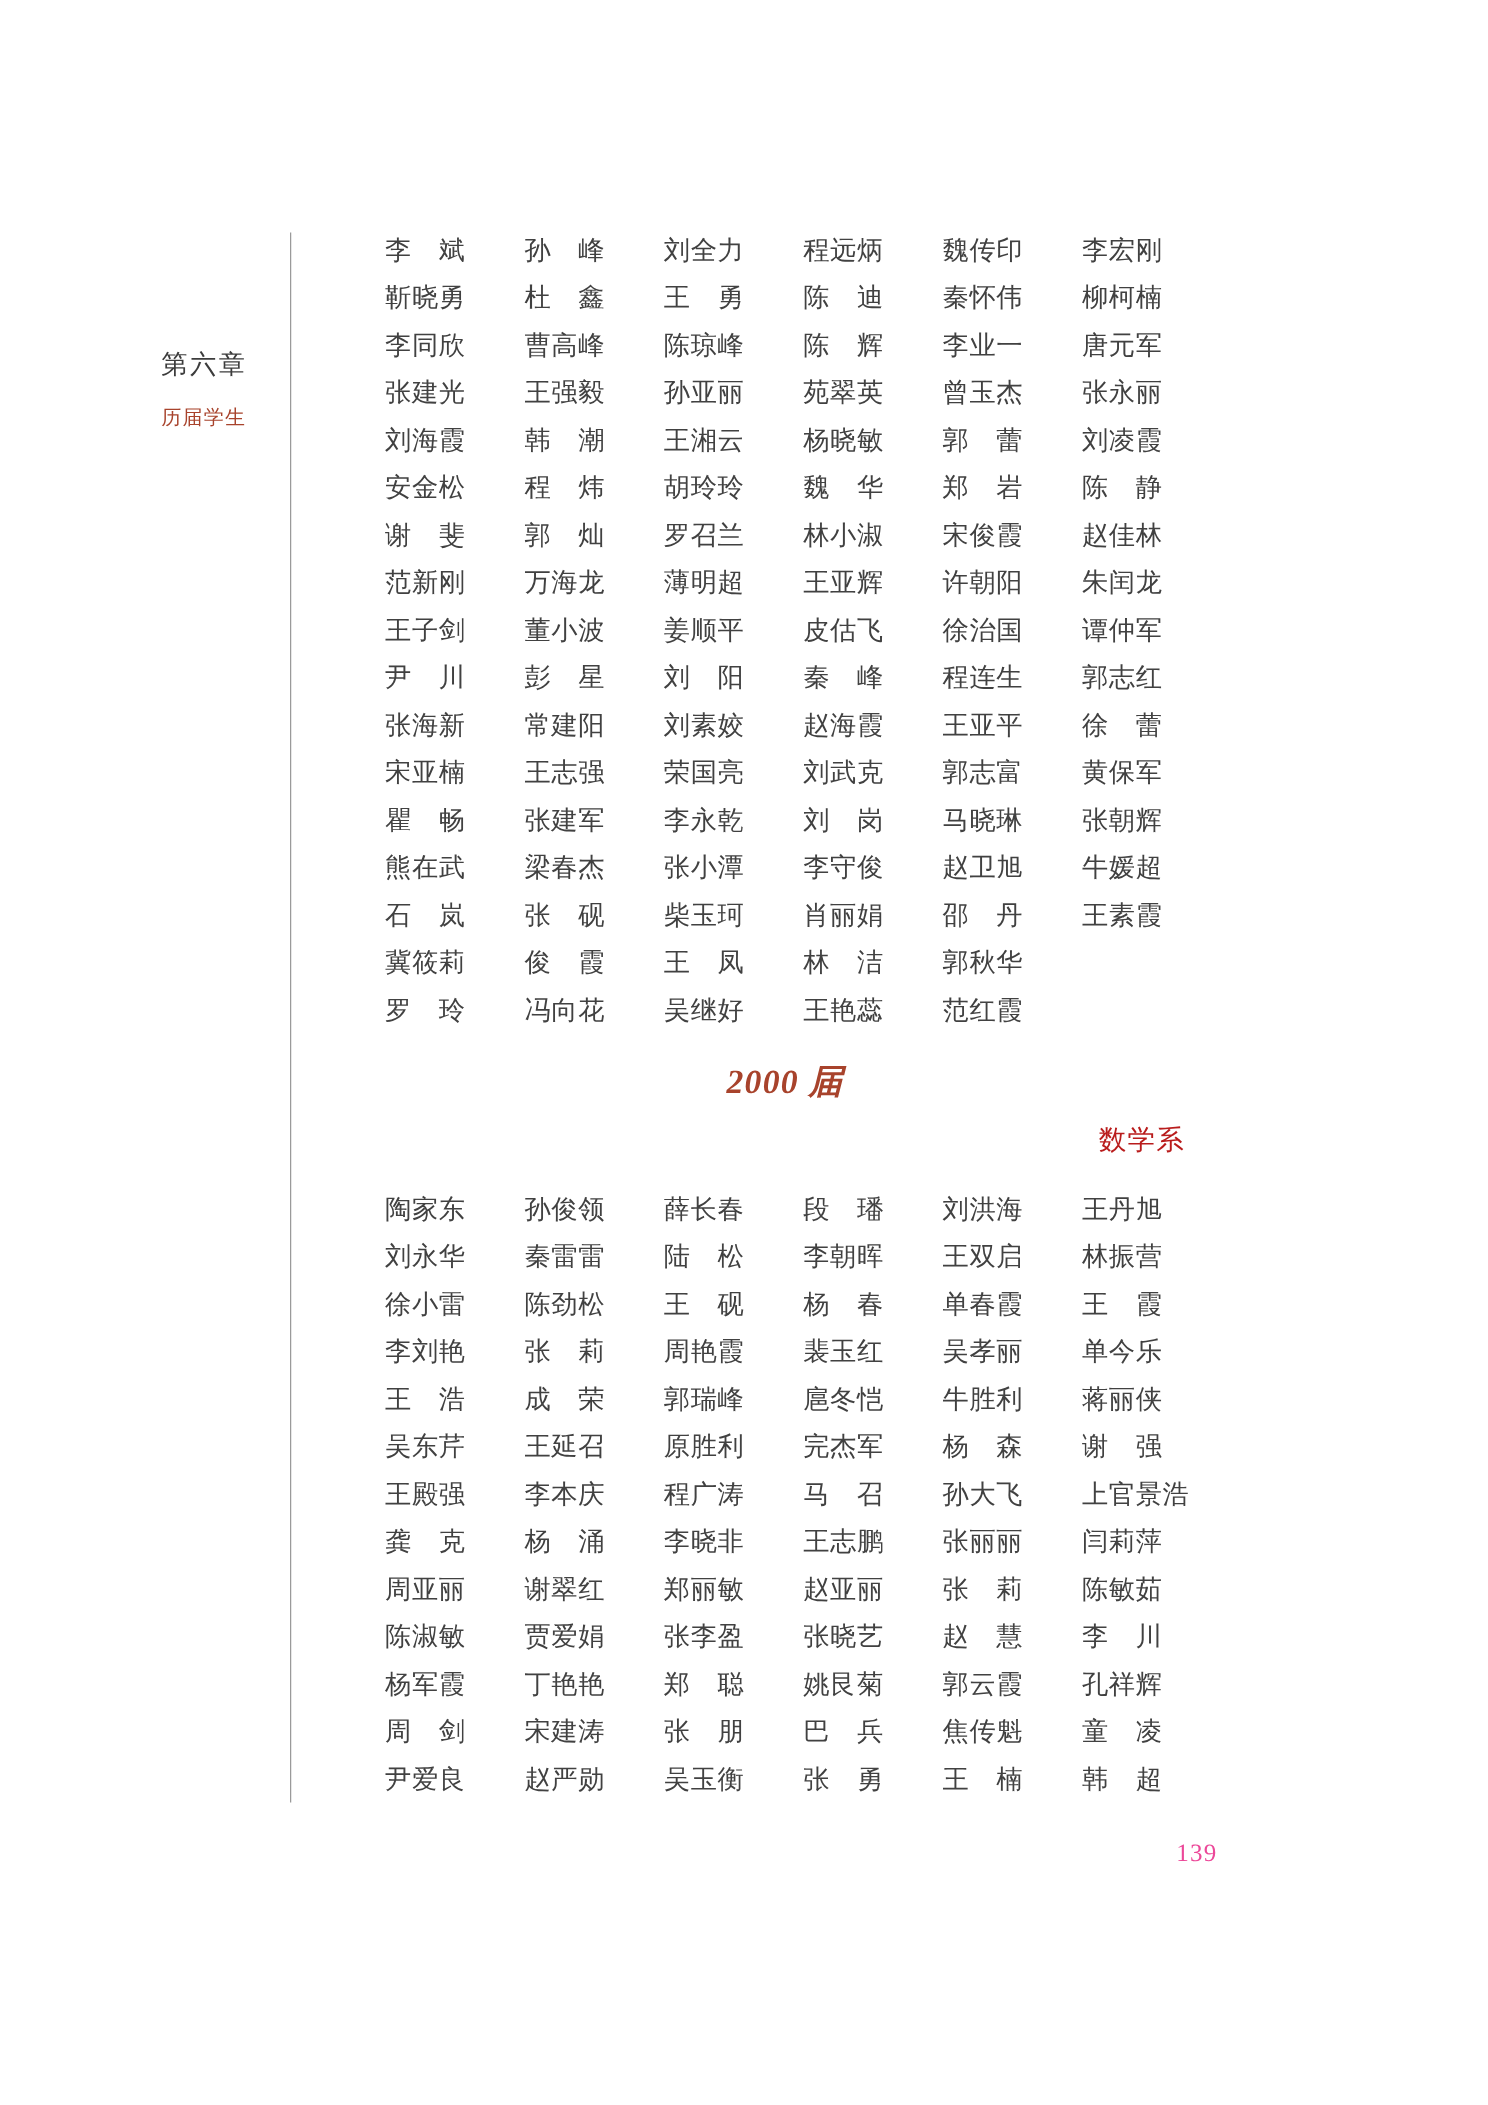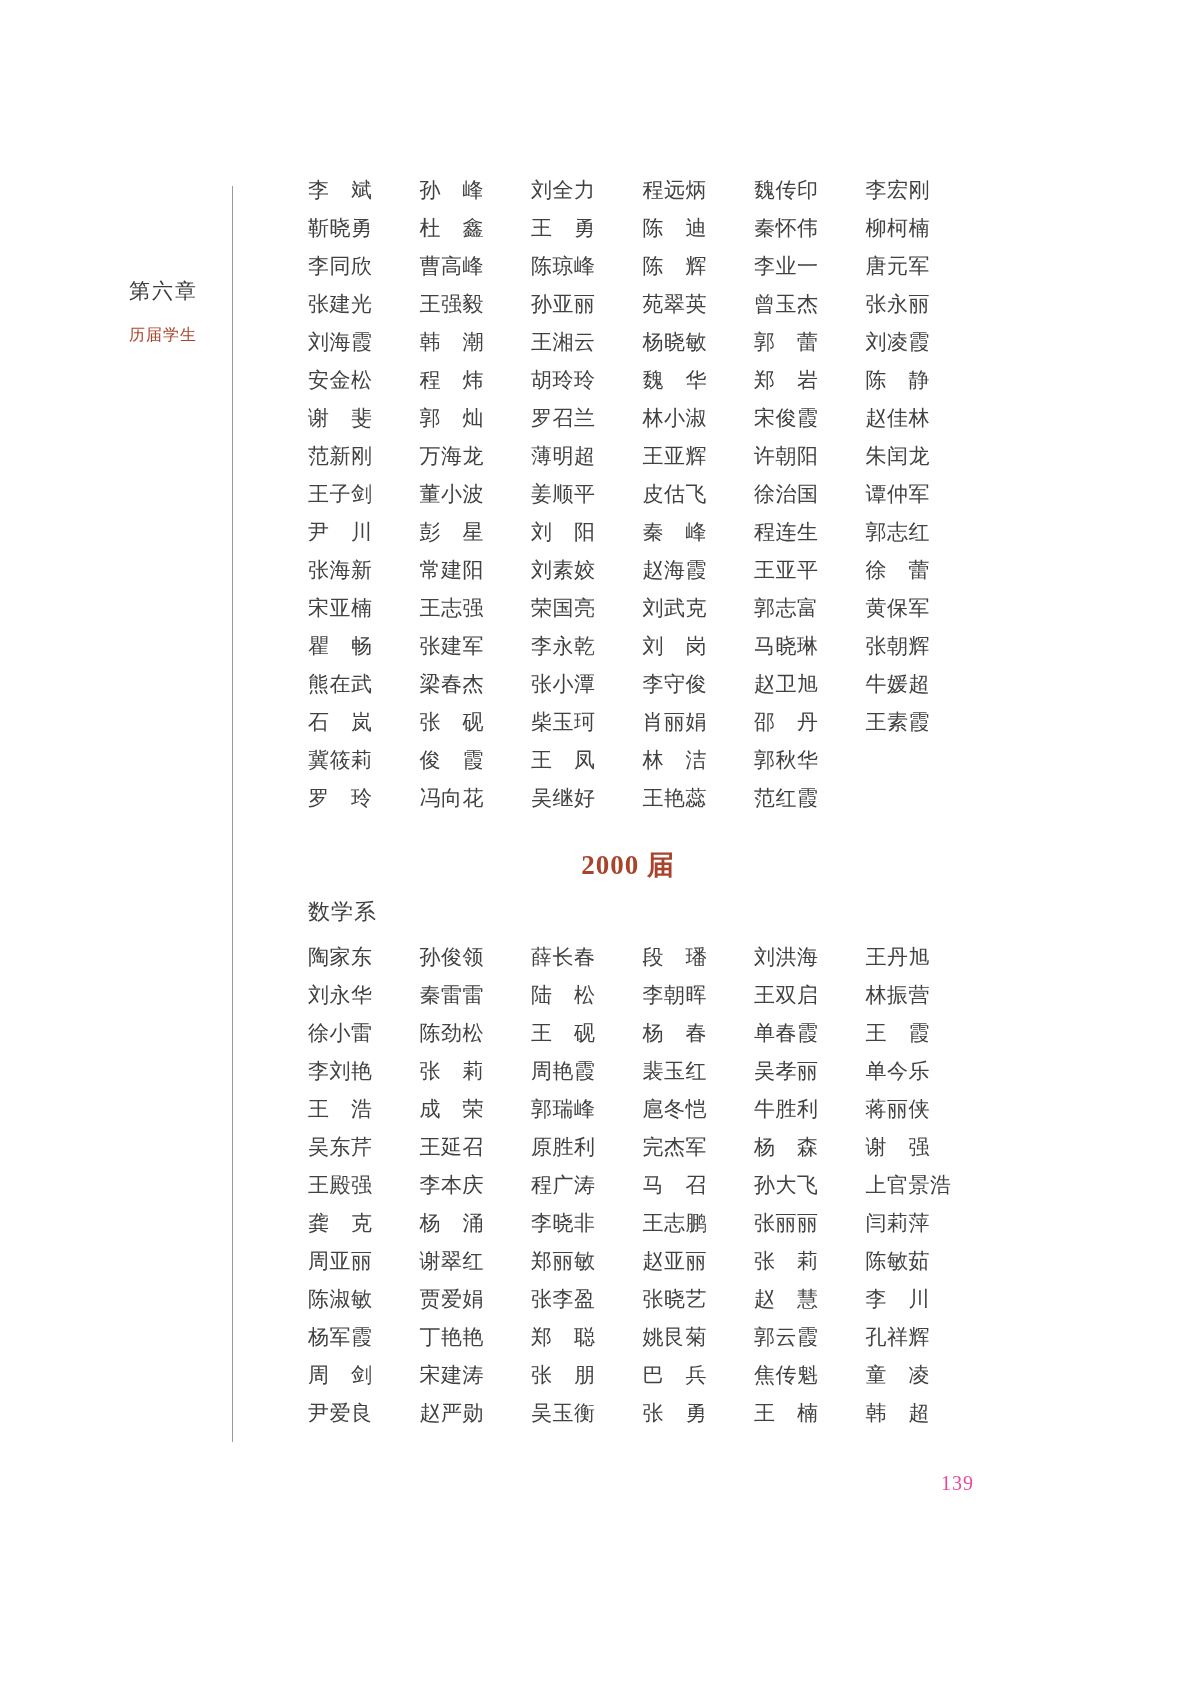--- a/index.html
+++ b/index.html
@@ -18,41 +18,42 @@
   .sidebar{position:absolute;left:129px;top:281px;width:106px;}
   .sidebar .chapter{
     font-size:21px;color:#3c3c3c;letter-spacing:2px;line-height:1;
   }
   .sidebar .subtitle{
     margin-top:25px;font-size:16px;color:var(--accent,#b3573e);
     letter-spacing:1px;line-height:1;
   }
   .content{position:absolute;left:308px;top:176px;width:672px;}
   .grid{width:100%;}
-  .row{display:flex;height:38px;align-items:flex-start;}
+  .row{display:flex;height:38px;align-items:flex-end;}
   .cell{
     width:111.5px;flex:0 0 111.5px;
     font-size:21px;color:#414141;
     letter-spacing:0.5px;
     white-space:pre;overflow:visible;
   }
   .heading-year{
     margin:25px 0 0 0;
     width:640px;
     text-align:center;
     font-size:27px;font-weight:bold;
     color:var(--accent,#a8432c);
     letter-spacing:1px;
+    font-style:italic;
   }
   .heading-dept{
     margin:14px 0 16px 0;
     width:640px;
-    text-align:left;
+    text-align:right;
     font-size:22px;font-weight:normal;
-    color:#404040;
+    color:#b91c1c;
     letter-spacing:1px;
   }
   .pagenum{
     position:absolute;left:941px;top:1472px;
     font-size:20px;color:#ec4899;letter-spacing:1px;
   }
 </style>
 </head>
 <body>
 

